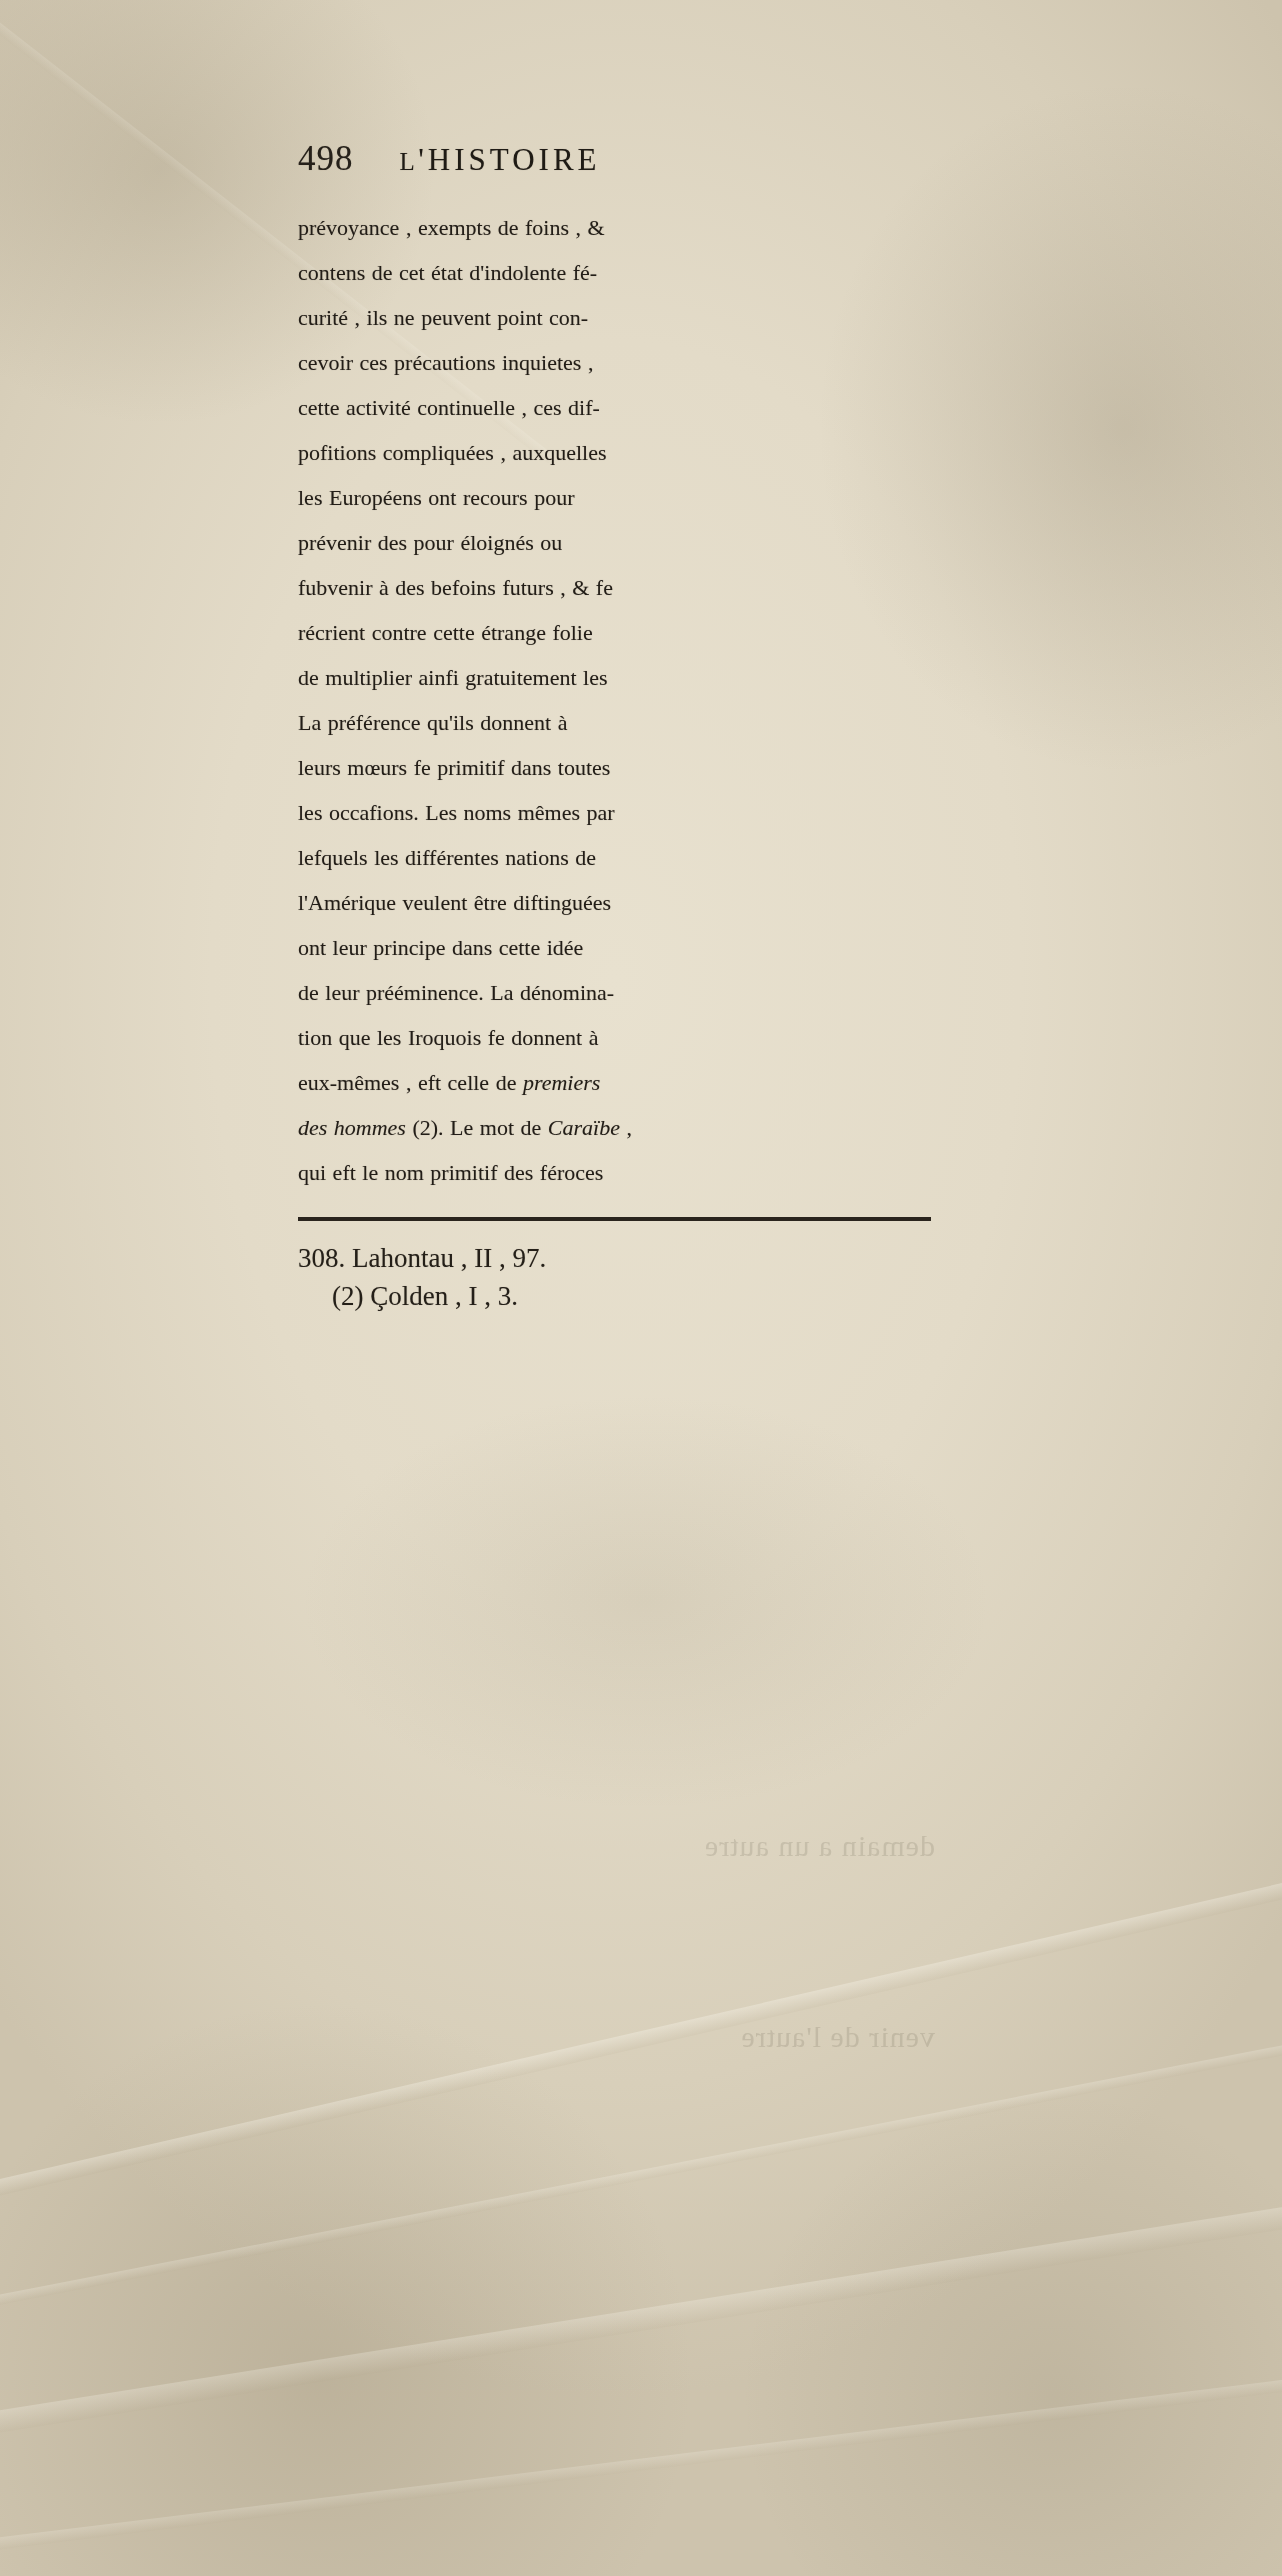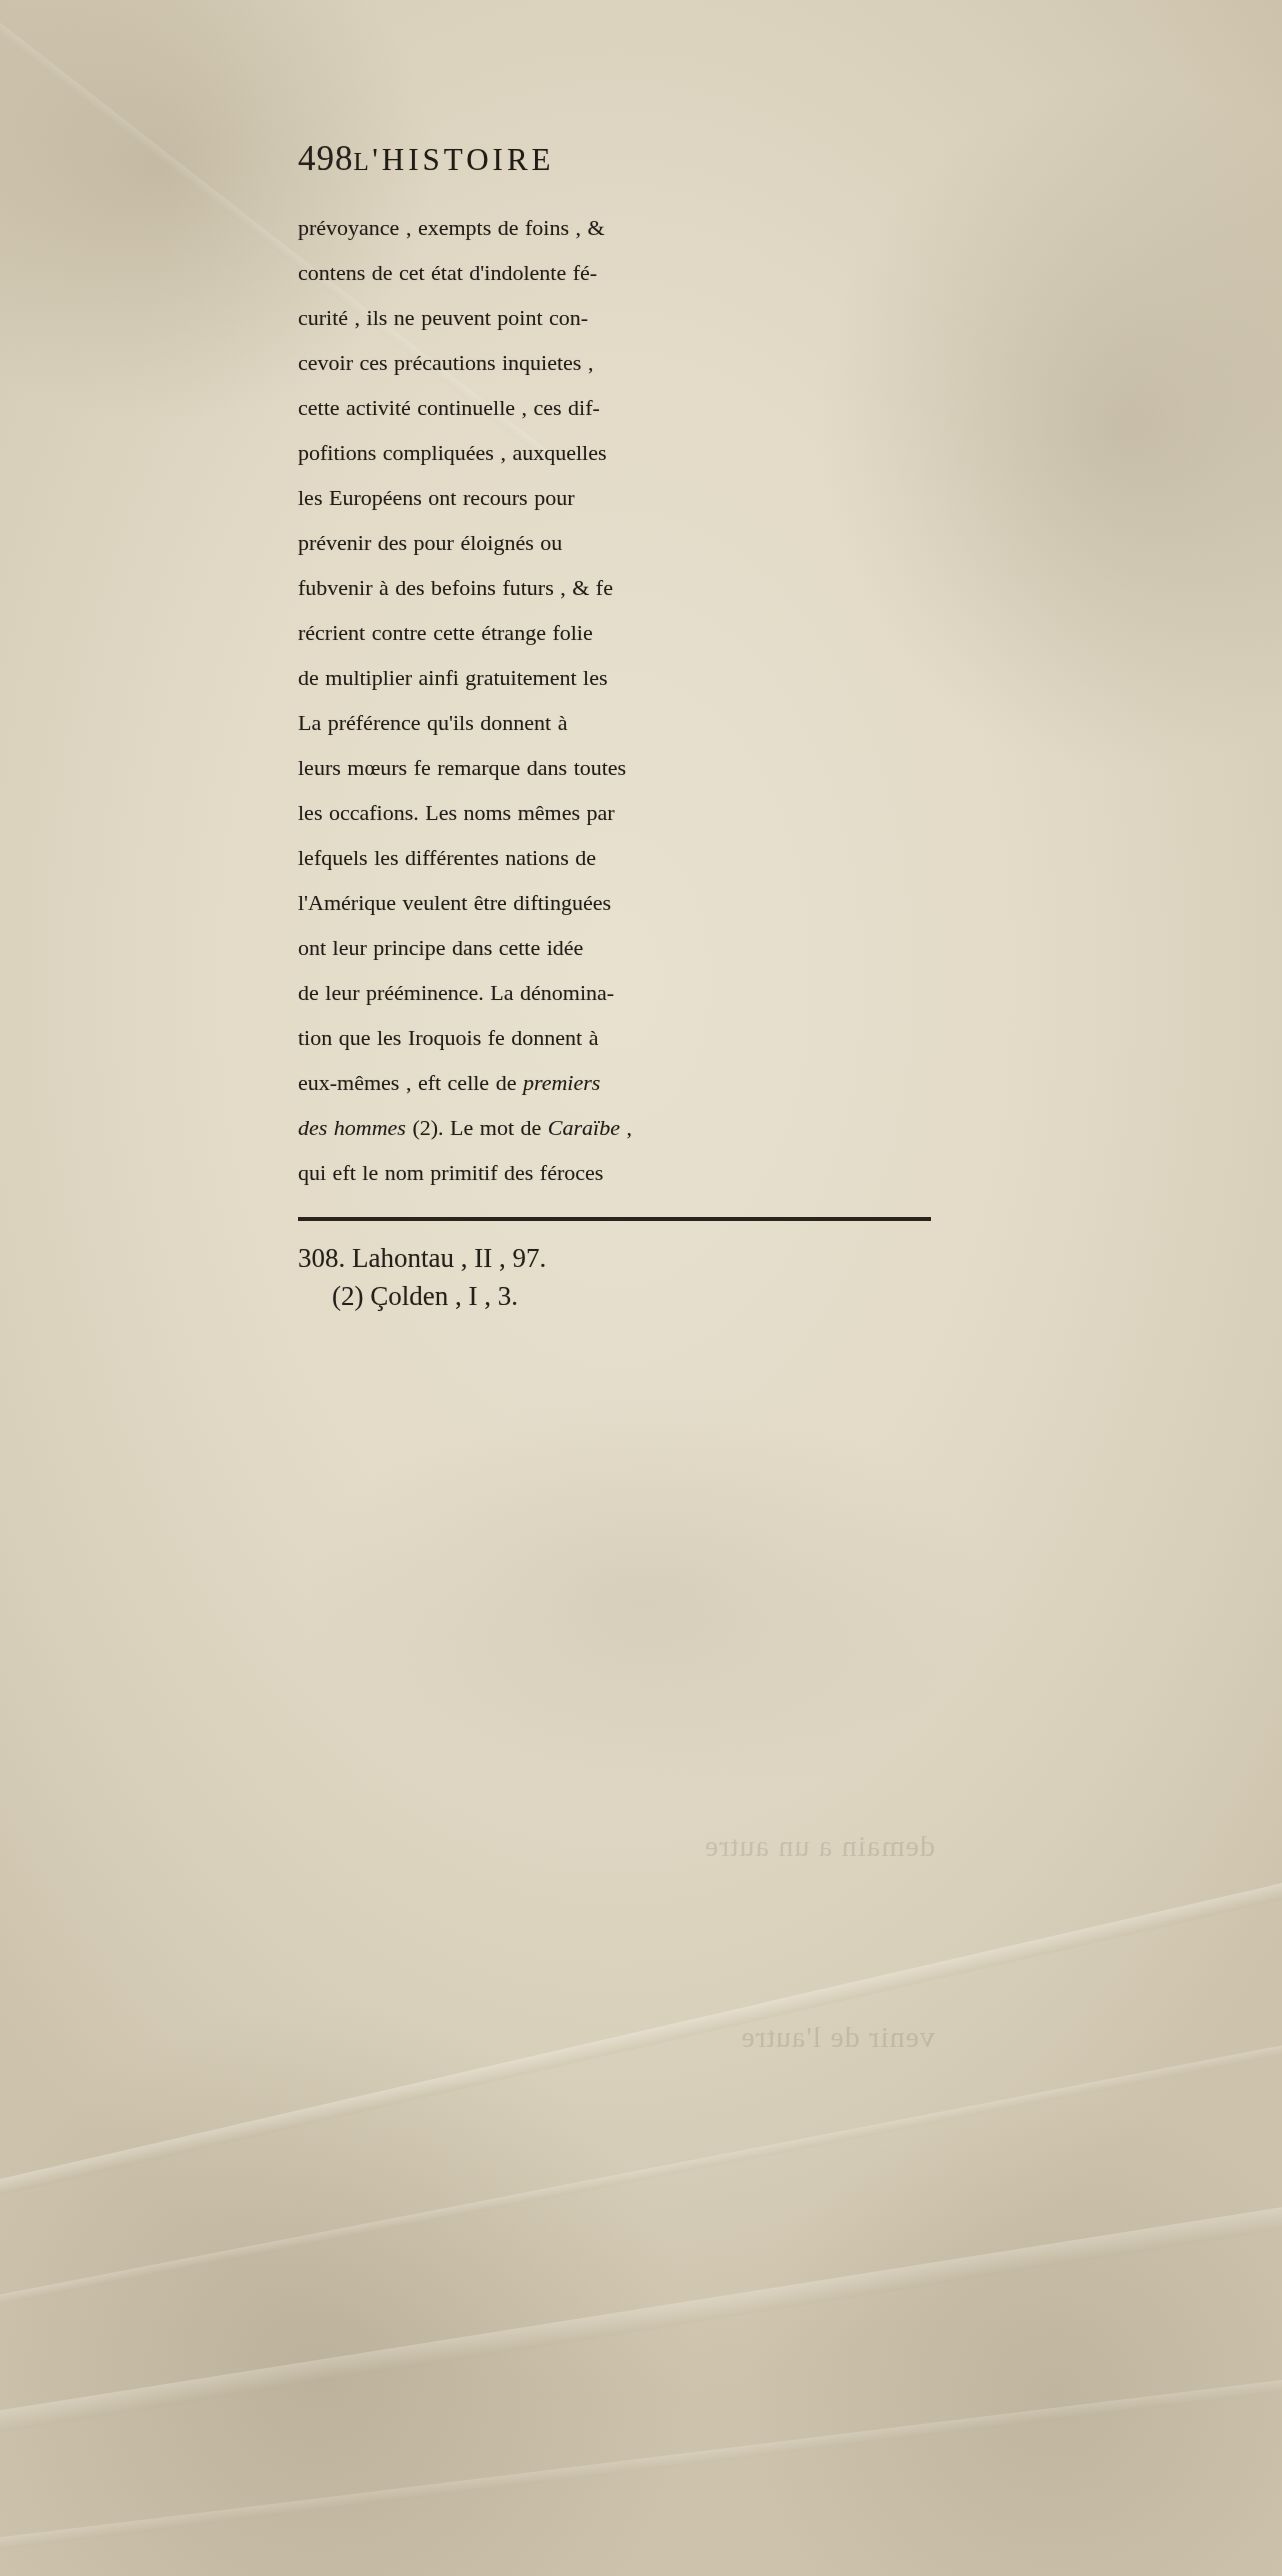--- a/index.html
+++ b/index.html
@@ -72,20 +72,21 @@
   #textblock {
     position: absolute;
     left: 298px;
     top: 139px;
     width: 633px;
   }
 
   .header {
     display: flex;
     align-items: baseline;
+    gap: 46px;
     margin-bottom: 26px;
   }
   .folio {
     font-size: 35px;
     color: #26211a;
     letter-spacing: 1px;
   }
   .running-title {
     font-size: 33px;
     letter-spacing: 3.5px;
@@ -168,21 +169,21 @@
       <span class="ln">curité , ils ne peuvent point con-</span>
       <span class="ln">cevoir ces précautions inquietes ,</span>
       <span class="ln">cette activité continuelle , ces dif-</span>
       <span class="ln">pofitions compliquées , auxquelles</span>
       <span class="ln">les Européens ont recours pour</span>
       <span class="ln">prévenir des pour éloignés ou</span>
       <span class="ln">fubvenir à des befoins futurs , &amp; fe</span>
       <span class="ln">récrient contre cette étrange folie</span>
       <span class="ln">de multiplier ainfi gratuitement les</span>
       <span class="ln">La préférence qu'ils donnent à</span>
-      <span class="ln">leurs mœurs fe remarque dans toutes</span>
+      <span class="ln">leurs mœurs fe primitif dans toutes</span>
       <span class="ln">les occafions. Les noms mêmes par</span>
       <span class="ln">lefquels les différentes nations de</span>
       <span class="ln">l'Amérique veulent être diftinguées</span>
       <span class="ln">ont leur principe dans cette idée</span>
       <span class="ln">de leur prééminence. La dénomina-</span>
       <span class="ln">tion que les Iroquois fe donnent à</span>
       <span class="ln">eux-mêmes , eft celle de <span class="ital">premiers</span></span>
       <span class="ln"><span class="ital">des hommes</span> (2). Le mot de <span class="ital">Caraïbe</span> ,</span>
       <span class="ln">qui eft le nom primitif des féroces</span>
     </div>

